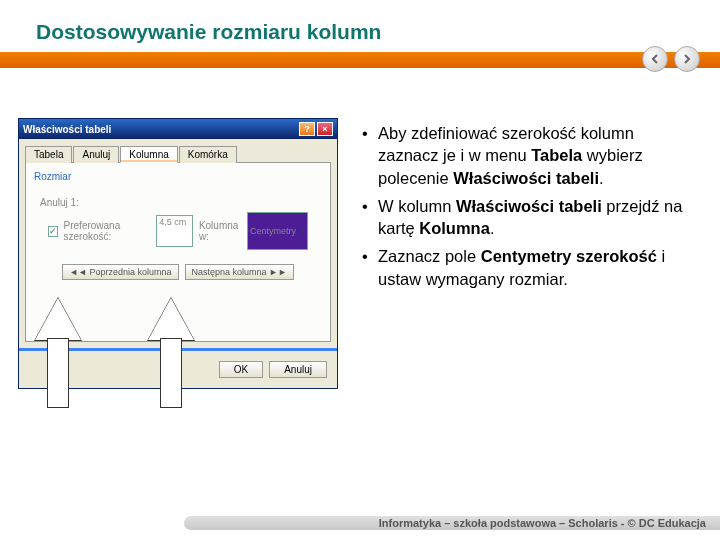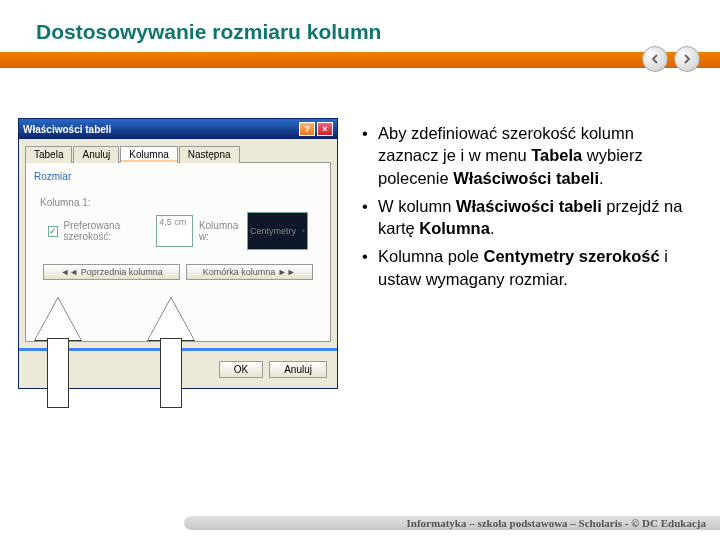--- a/index.html
+++ b/index.html
@@ -20,38 +20,38 @@
   .dlg-body { padding: 6px; }
   .tabs { display: flex; gap: 1px; margin-bottom: 0; position: relative; top: 1px; z-index: 2; }
   .tab { padding: 2px 8px; background: #ece9d8; border: 1px solid #999; border-bottom: none; font-size: 10px; }
   .tab.active { background: #fcfcfa; border-bottom: 1px solid #fcfcfa; font-weight: normal; box-shadow: 0 -2px 0 #fc9 inset; }
   .tab-panel { border: 1px solid #999; background: #fcfcfa; padding: 8px 8px 50px 8px; min-height: 180px; }
   .group-label { color: #2a6ac8; font-size: 10px; margin-bottom: 15px; }
   .row { display: flex; align-items: center; gap: 6px; margin: 4px 14px; color: #888; }
   .chk { width: 11px; height: 11px; border: 1px solid #7a9; background: #fff; display:inline-flex; align-items:center; justify-content:center; }
   .chk::after { content: "✓"; color: #2a8a2a; font-size: 9px; line-height: 1; }
   .txtbox { width: 44px; height: 32px; border: 1px solid #7a9; background: #fff; font-size: 9px; padding: 1px 2px; }
-  .combo { width: 74px; height: 16px; border: 1px solid #7a9; background: #0f172a; font-size: 9px; padding: 18px 2px; display:flex; align-items:center; justify-content:space-between; }
+  .combo { width: 74px; height: 16px; border: 1px solid #7a9; background: #4c1d95; font-size: 9px; padding: 18px 2px; display:flex; align-items:center; justify-content:space-between; }
   .combo::after { content:"▾"; font-size:7px; color:#246; }
   .nav-row { display:flex; gap:6px; justify-content:center; margin-top: 14px; }
-  .btn-nav { padding: 2px 16px; border: 1px solid #999; background: linear-gradient(#fff,#e6e2d0); font-size: 9px; color:#555; }
+  .btn-nav { padding: 2px 6px; border: 1px solid #999; background: linear-gradient(#fff,#e6e2d0); font-size: 9px; color:#555; }
   .dlg-footer { display:flex; justify-content:flex-end; gap:6px; padding: 10px; border-top: 3px solid #3b82f6; }
   .btn { padding: 2px 14px; border: 1px solid #999; background: linear-gradient(#fff,#e6e2d0); font-size: 10px; }
   .arrow-up { position:absolute; width:46px; height:110px; }
   .arrow-up .shaft { position:absolute; bottom:0; left:12px; width:22px; height:70px; background:#fff; border:1px solid #333; }
   .arrow-up .head { position:absolute; top:0; left:0; width:0; height:0; border-left:23px solid transparent; border-right:23px solid transparent; border-bottom:42px solid #fff; filter: drop-shadow(0 0 0.6px #333); }
   .arrow-up .head-border { position:absolute; top:-1px; left:-1px; width:0; height:0; border-left:24px solid transparent; border-right:24px solid transparent; border-bottom:44px solid #333; z-index:-1; }
   #arrow1 { left: 35px; top: 198px; z-index:5; }
   #arrow2 { left: 148px; top: 198px; z-index:5; }
   .bullets { position:absolute; left: 358px; top: 22px; right: 26px; font-size: 16.5px; color:#000; line-height: 1.35; }
   .bullets li { list-style: none; margin-bottom: 6px; position: relative; padding-left: 20px; }
   .bullets li::before { content: "•"; position:absolute; left:4px; top:0; }
   .footer { position:absolute; bottom:0; left:0; right:0; height:28px; }
   .footer-bar { position:absolute; bottom:10px; left:184px; right:0; height:14px; background: linear-gradient(#e0e0e0,#c8c8c8); border-radius: 8px 0 0 8px; }
-  .footer-text { position:absolute; right:14px; bottom:11px; font-size:11px; color:#555; font-weight:bold;font-family:Liberation Serif, serif; }
+  .footer-text { position:absolute; right:14px; bottom:11px; font-size:11px; color:#555; font-weight:bold; }
 </style>
 </head>
 <body>
 
 <div class="slide">
   <div class="title-bar">
     <h1>Dostosowywanie rozmiaru kolumn</h1>
   </div>
   <div class="orange-band">
     <div class="nav-arrows">
@@ -75,37 +75,37 @@
         <span>Właściwości tabeli</span>
         <span class="spacer"></span>
         <span class="dlg-btn">?</span>
         <span class="dlg-btn close">×</span>
       </div>
       <div class="dlg-body">
         <div class="tabs">
           <div class="tab">Tabela</div>
           <div class="tab">Anuluj</div>
           <div class="tab active">Kolumna</div>
-          <div class="tab">Następna</div>
+          <div class="tab">Komórka</div>
         </div>
         <div class="tab-panel">
           <div class="group-label">Rozmiar</div>
-          <div style="margin:2px 0 4px 6px;color:#888;">Kolumna 1:</div>
+          <div style="margin:2px 0 4px 6px;color:#888;">Anuluj 1:</div>
           <div class="row">
             <span class="chk"></span>
             <span>Preferowana szerokość:</span>
             <span class="txtbox">4,5 cm</span>
             <span>Kolumna w:</span>
             <span class="combo">
                 <span>Centymetry</span>
               </span>
           </div>
           <div class="nav-row">
             <div class="btn-nav">◄◄ Poprzednia kolumna</div>
-            <div class="btn-nav">Komórka kolumna ►►</div>
+            <div class="btn-nav">Następna kolumna ►►</div>
           </div>
         </div>
       </div>
       <div class="dlg-footer">
         <div class="btn">OK</div>
         <div class="btn">Anuluj</div>
       </div>
     </div>
 
     <div id="arrow1" class="arrow-up">
@@ -115,21 +115,21 @@
       </div>
     <div id="arrow2" class="arrow-up">
         <div class="head-border"></div>
         <div class="head"></div>
         <div class="shaft"></div>
       </div>
 
     <ul class="bullets">
       <li><span>Aby zdefiniować szerokość kolumn zaznacz je i w menu </span><b>Tabela</b><span> wybierz polecenie </span><b>Właściwości tabeli</b><span>.</span></li>
       <li><span>W kolumn </span><b>Właściwości tabeli</b><span> przejdź na kartę </span><b>Kolumna</b><span>.</span></li>
-      <li><span>Kolumna pole </span><b>Centymetry szerokość</b><span> i ustaw wymagany rozmiar.</span><b></b><span></span></li>
+      <li><span>Zaznacz pole </span><b>Centymetry szerokość</b><span> i ustaw wymagany rozmiar.</span><b></b><span></span></li>
     </ul>
   </div>
 
   <div class="footer">
     <div class="footer-bar"></div>
     <div class="footer-text">Informatyka – szkoła podstawowa – Scholaris - © DC Edukacja</div>
   </div>
 </div>
 
 </body></html>

